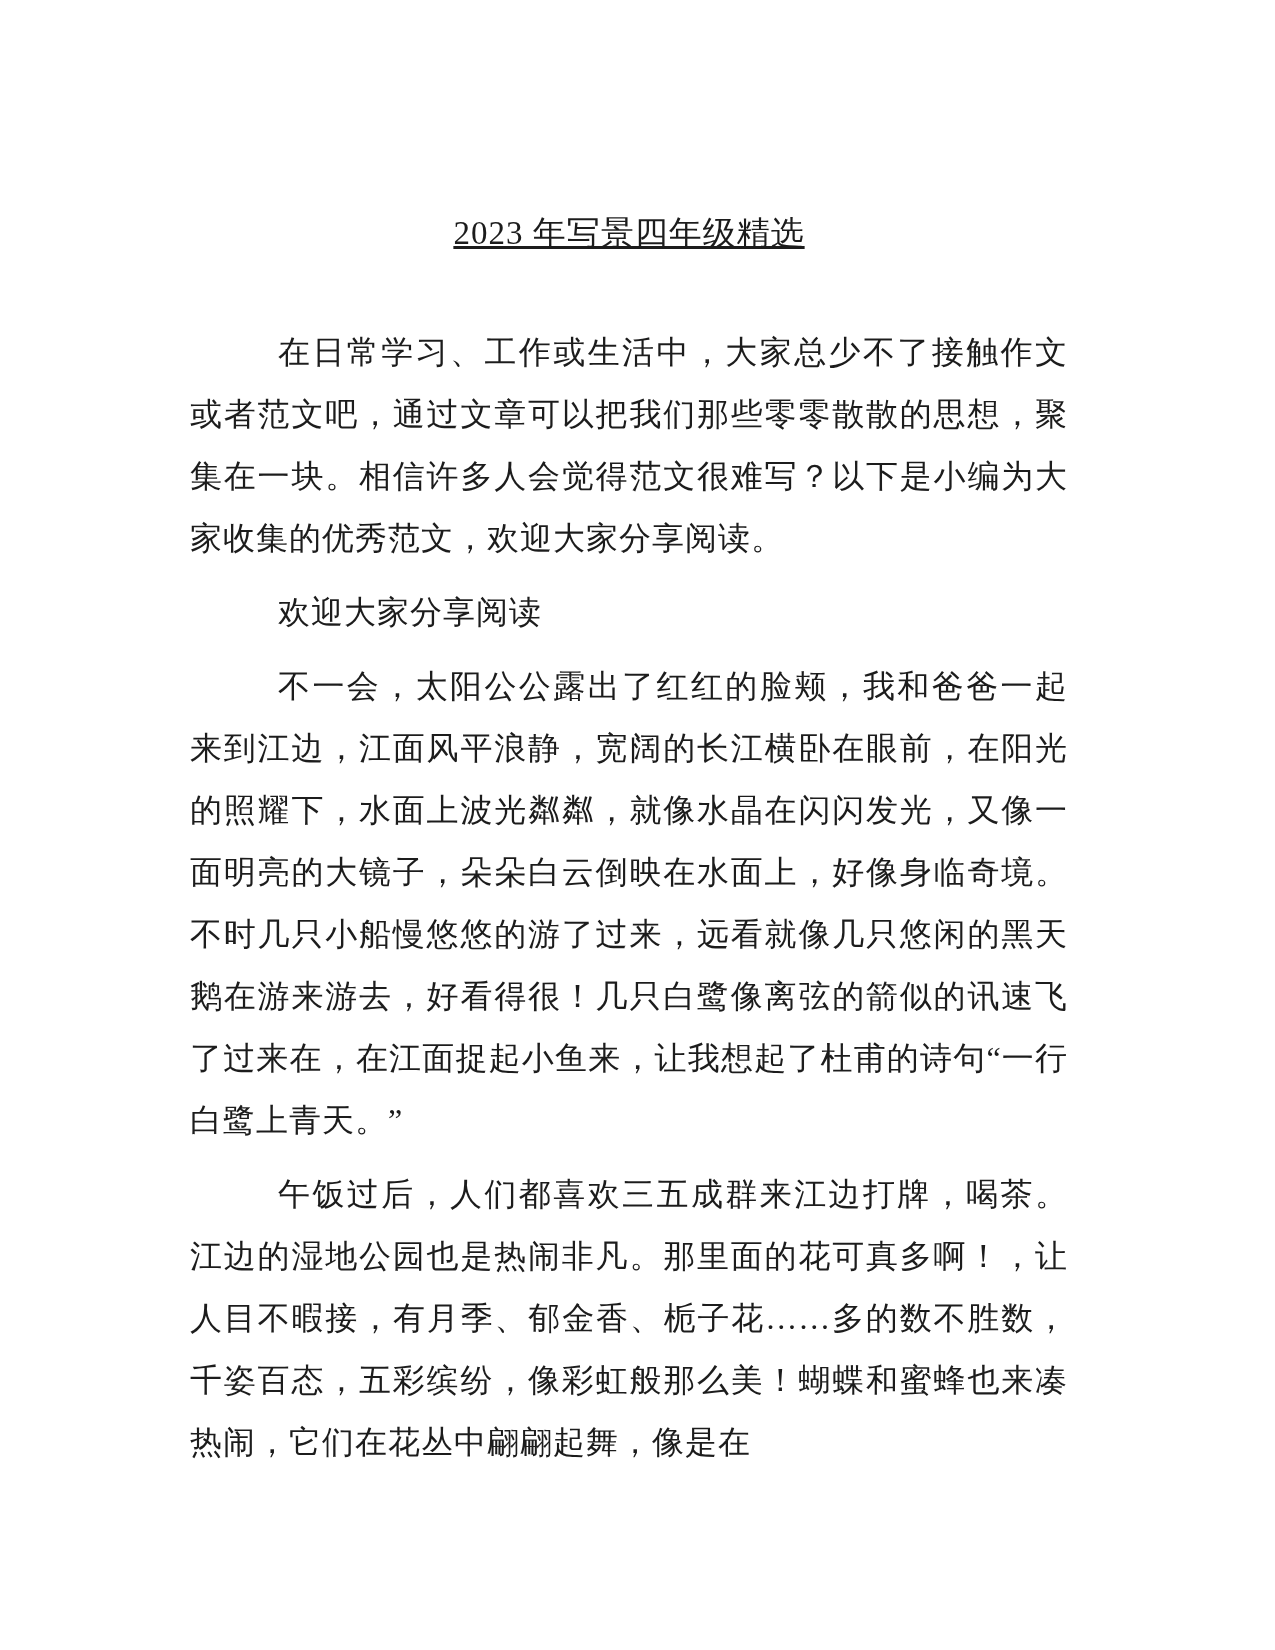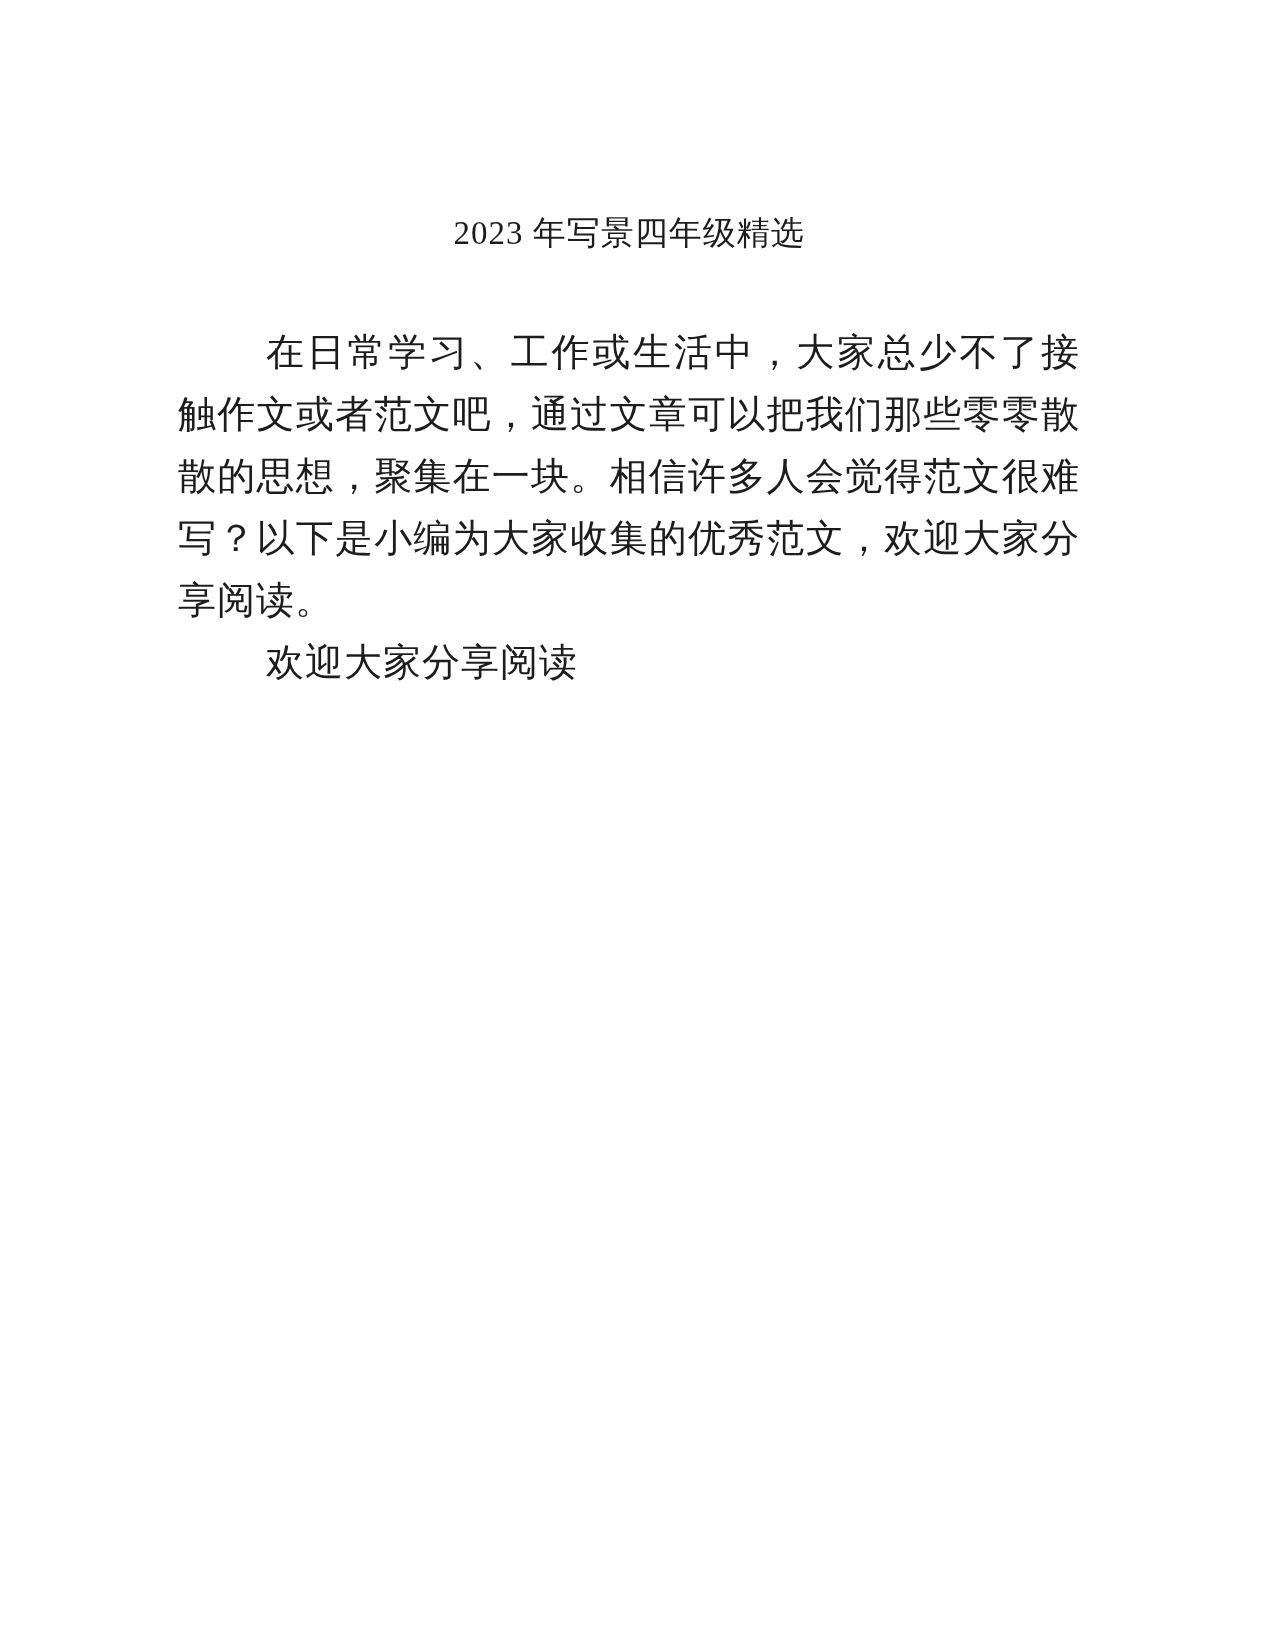--- a/index.html
+++ b/index.html
@@ -20,37 +20,40 @@
     color: #1c1c1c;
   }
   .doc-title {
     margin: 0 0 57px 0;
     font-size: 33px;
     font-weight: 500;
     line-height: 62px;
     text-align: center;
     letter-spacing: 1px;
     white-space: nowrap;
+    text-decoration: underline;
   }
   .para {
-    margin: 0;
-    font-size: 38px;
+    margin: 12px;
+    font-size: 32px;
     font-weight: 400;
     line-height: 62px;
     letter-spacing: 1px;
     text-align: justify;
     text-justify: inter-ideograph;
     text-indent: 88px;
   }
 </style>
 </head>
 <body>
 
 <div class="sheet">
   <h1 class="doc-title">2023 年写景四年级精选</h1>
 
   <p class="para">在日常学习、工作或生活中，大家总少不了接触作文或者范文吧，通过文章可以把我们那些零零散散的思想，聚集在一块。相信许多人会觉得范文很难写？以下是小编为大家收集的优秀范文，欢迎大家分享阅读。</p>
 
   <p class="para">欢迎大家分享阅读</p>
 
 
+  <p class="para">不一会，太阳公公露出了红红的脸颊，我和爸爸一起来到江边，江面风平浪静，宽阔的长江横卧在眼前，在阳光的照耀下，水面上波光粼粼，就像水晶在闪闪发光，又像一面明亮的大镜子，朵朵白云倒映在水面上，好像身临奇境。不时几只小船慢悠悠的游了过来，远看就像几只悠闲的黑天鹅在游来游去，好看得很！几只白鹭像离弦的箭似的讯速飞了过来在，在江面捉起小鱼来，让我想起了杜甫的诗句“一行白鹭上青天。”</p>
 
+  <p class="para">午饭过后，人们都喜欢三五成群来江边打牌，喝茶。江边的湿地公园也是热闹非凡。那里面的花可真多啊！，让人目不暇接，有月季、郁金香、栀子花……多的数不胜数，千姿百态，五彩缤纷，像彩虹般那么美！蝴蝶和蜜蜂也来凑热闹，它们在花丛中翩翩起舞，像是在</p>
 </div>
 
 </body></html>

